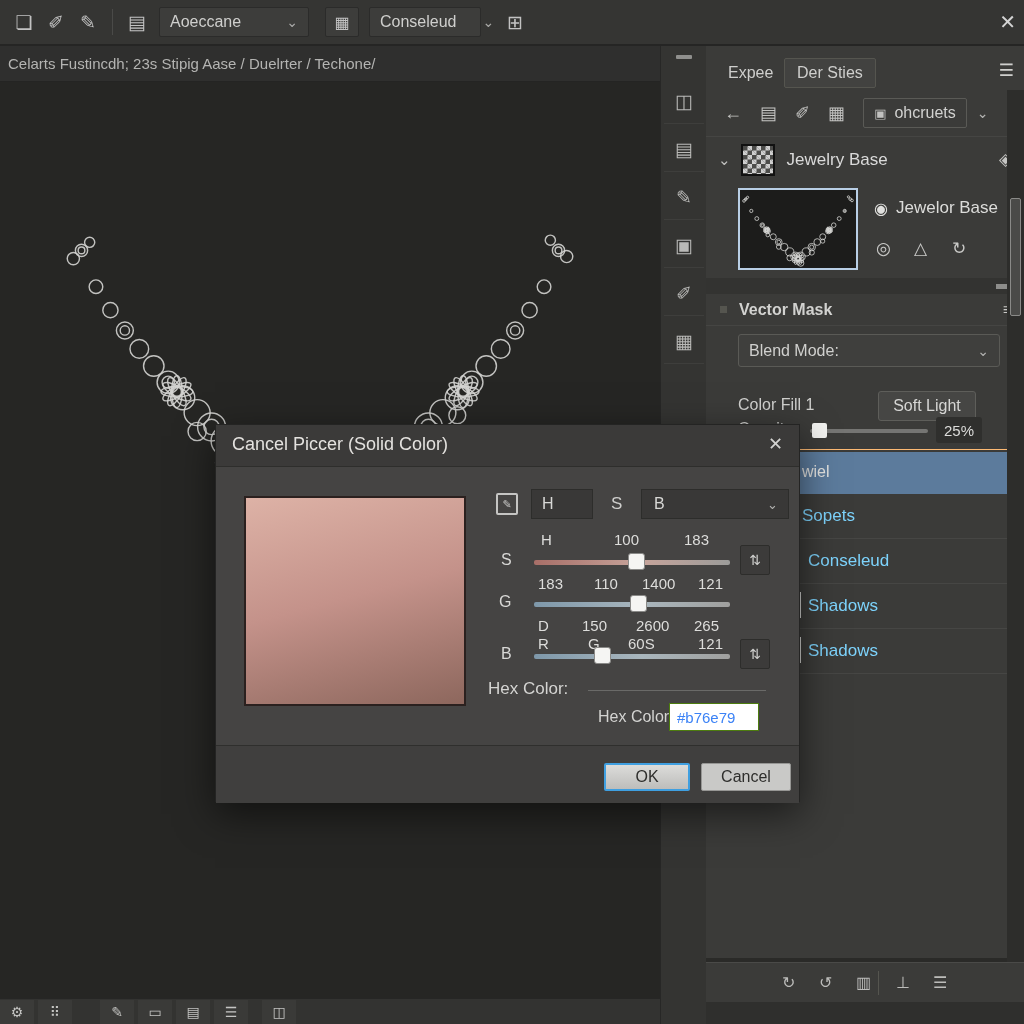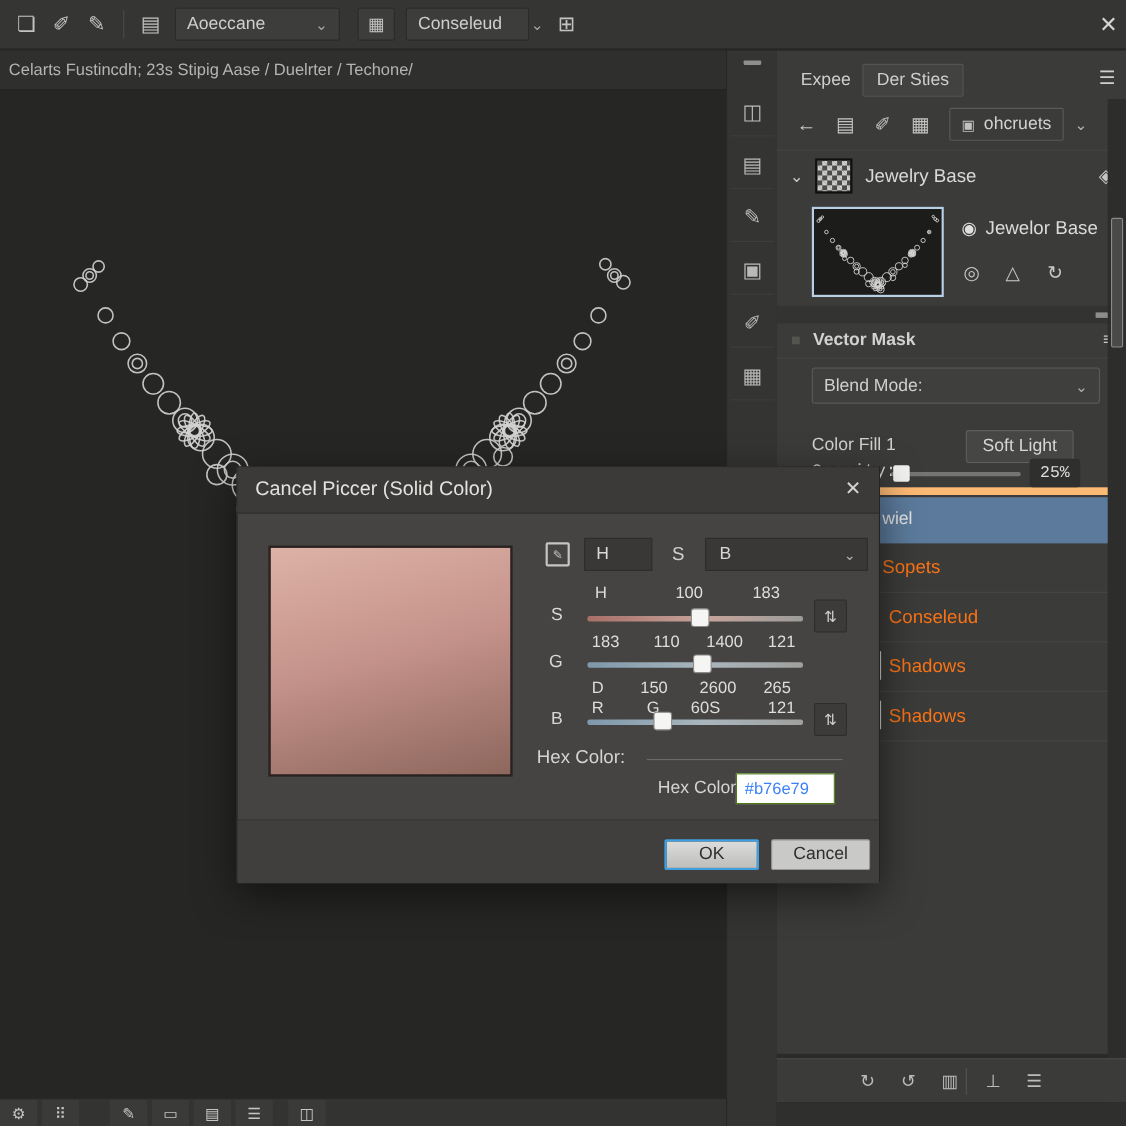--- a/index.html
+++ b/index.html
@@ -79,32 +79,32 @@
   #blend-dd .t { margin-left:10px;text-align:right; }
   #blend-dd .chev { position:absolute; right:10px; font-size:14px; color:#b2b2b0; }
 
   #color-fill-row { position:absolute; left:0; top:326px; width:318px; height:38px;margin-top:16px; }
   #color-fill-row .lbl { position:absolute; left:32px; top:8px; font-size:16px; color:#d0d0ce; }
   #soft-light-btn { position:absolute; left:172px; top:3px; width:98px; height:30px;
     background:#464644; border:1px solid #5e5e5a; border-radius:3px; display:flex;
     align-items:center; justify-content:center; font-size:16px; color:#d6d6d4; }
   .row-chev { position:absolute; right:6px; top:8px; font-size:17px; color:#9a9a98; }
 
-  #opacity-row { position:absolute; left:0; top:364px; width:318px; height:40px; border-bottom:7px solid #fdba74;font-family:Liberation Mono, monospace; }
+  #opacity-row { position:absolute; left:0; top:364px; width:318px; height:40px; border-bottom:1px solid #fdba74; }
   #opacity-row .lbl { position:absolute; left:32px; top:10px; font-size:16px; color:#d0d0ce; }
   #opacity-track { position:absolute; left:104px; top:19px; width:118px; height:4px; background:#757573; border-radius:2px; }
   #opacity-handle { position:absolute; left:2px; top:-6px; width:15px; height:15px; background:#f2f2f0; border-radius:2px; }
   #opacity-badge { position:absolute; left:230px; top:7px; width:46px; height:26px; background:#2f2f2d;
     border-radius:3px; display:flex; align-items:center; justify-content:center; font-size:15px; color:#dcdcda; }
 
   #selected-row { position:absolute; left:0; top:406px; width:302px; height:42px; background:#5c7b9c; }
   #selected-row .lbl { position:absolute; left:96px; top:11px; font-size:16px; color:#e4e4e2; }
 
   .list-row { position:absolute; left:0; width:302px; height:45px; border-bottom:1px solid #464644; }
-  .list-row .lbl { position:absolute; left:102px; top:12px; font-size:17px; color:#f97316;text-align:center; }
+  .list-row .lbl { position:absolute; left:102px; top:12px; font-size:17px; color:#7dd3fc;text-align:center; }
   .list-row .mini { position:absolute; left:88px; top:8px; width:7px; height:26px;
     border:1px solid #cfcfcd; background:repeating-linear-gradient(180deg,#7a7a78 0 3px,#3b3b39 3px 6px); }
   .list-row .mini.plain { background:#3b3b39; border-left:2px solid #cfcfcd; border-top:none; border-right:none; border-bottom:none; width:3px; }
 
   #rp-scroll { position:absolute; right:0; top:44px; width:17px; height:916px; background:#2d2d2b; }
   #rp-scroll .hdl { position:absolute; left:3px; top:108px; width:11px; height:118px; background:#4a4a48; border-radius:2px; }
 
   #rp-footer { position:absolute; left:0; top:916px; width:318px; height:40px;
     border-top:1px solid #4a4a48; background:#3b3b39; }
   .rpf-ic { position:absolute; top:10px; font-size:16px; color:#bcbcba; }

